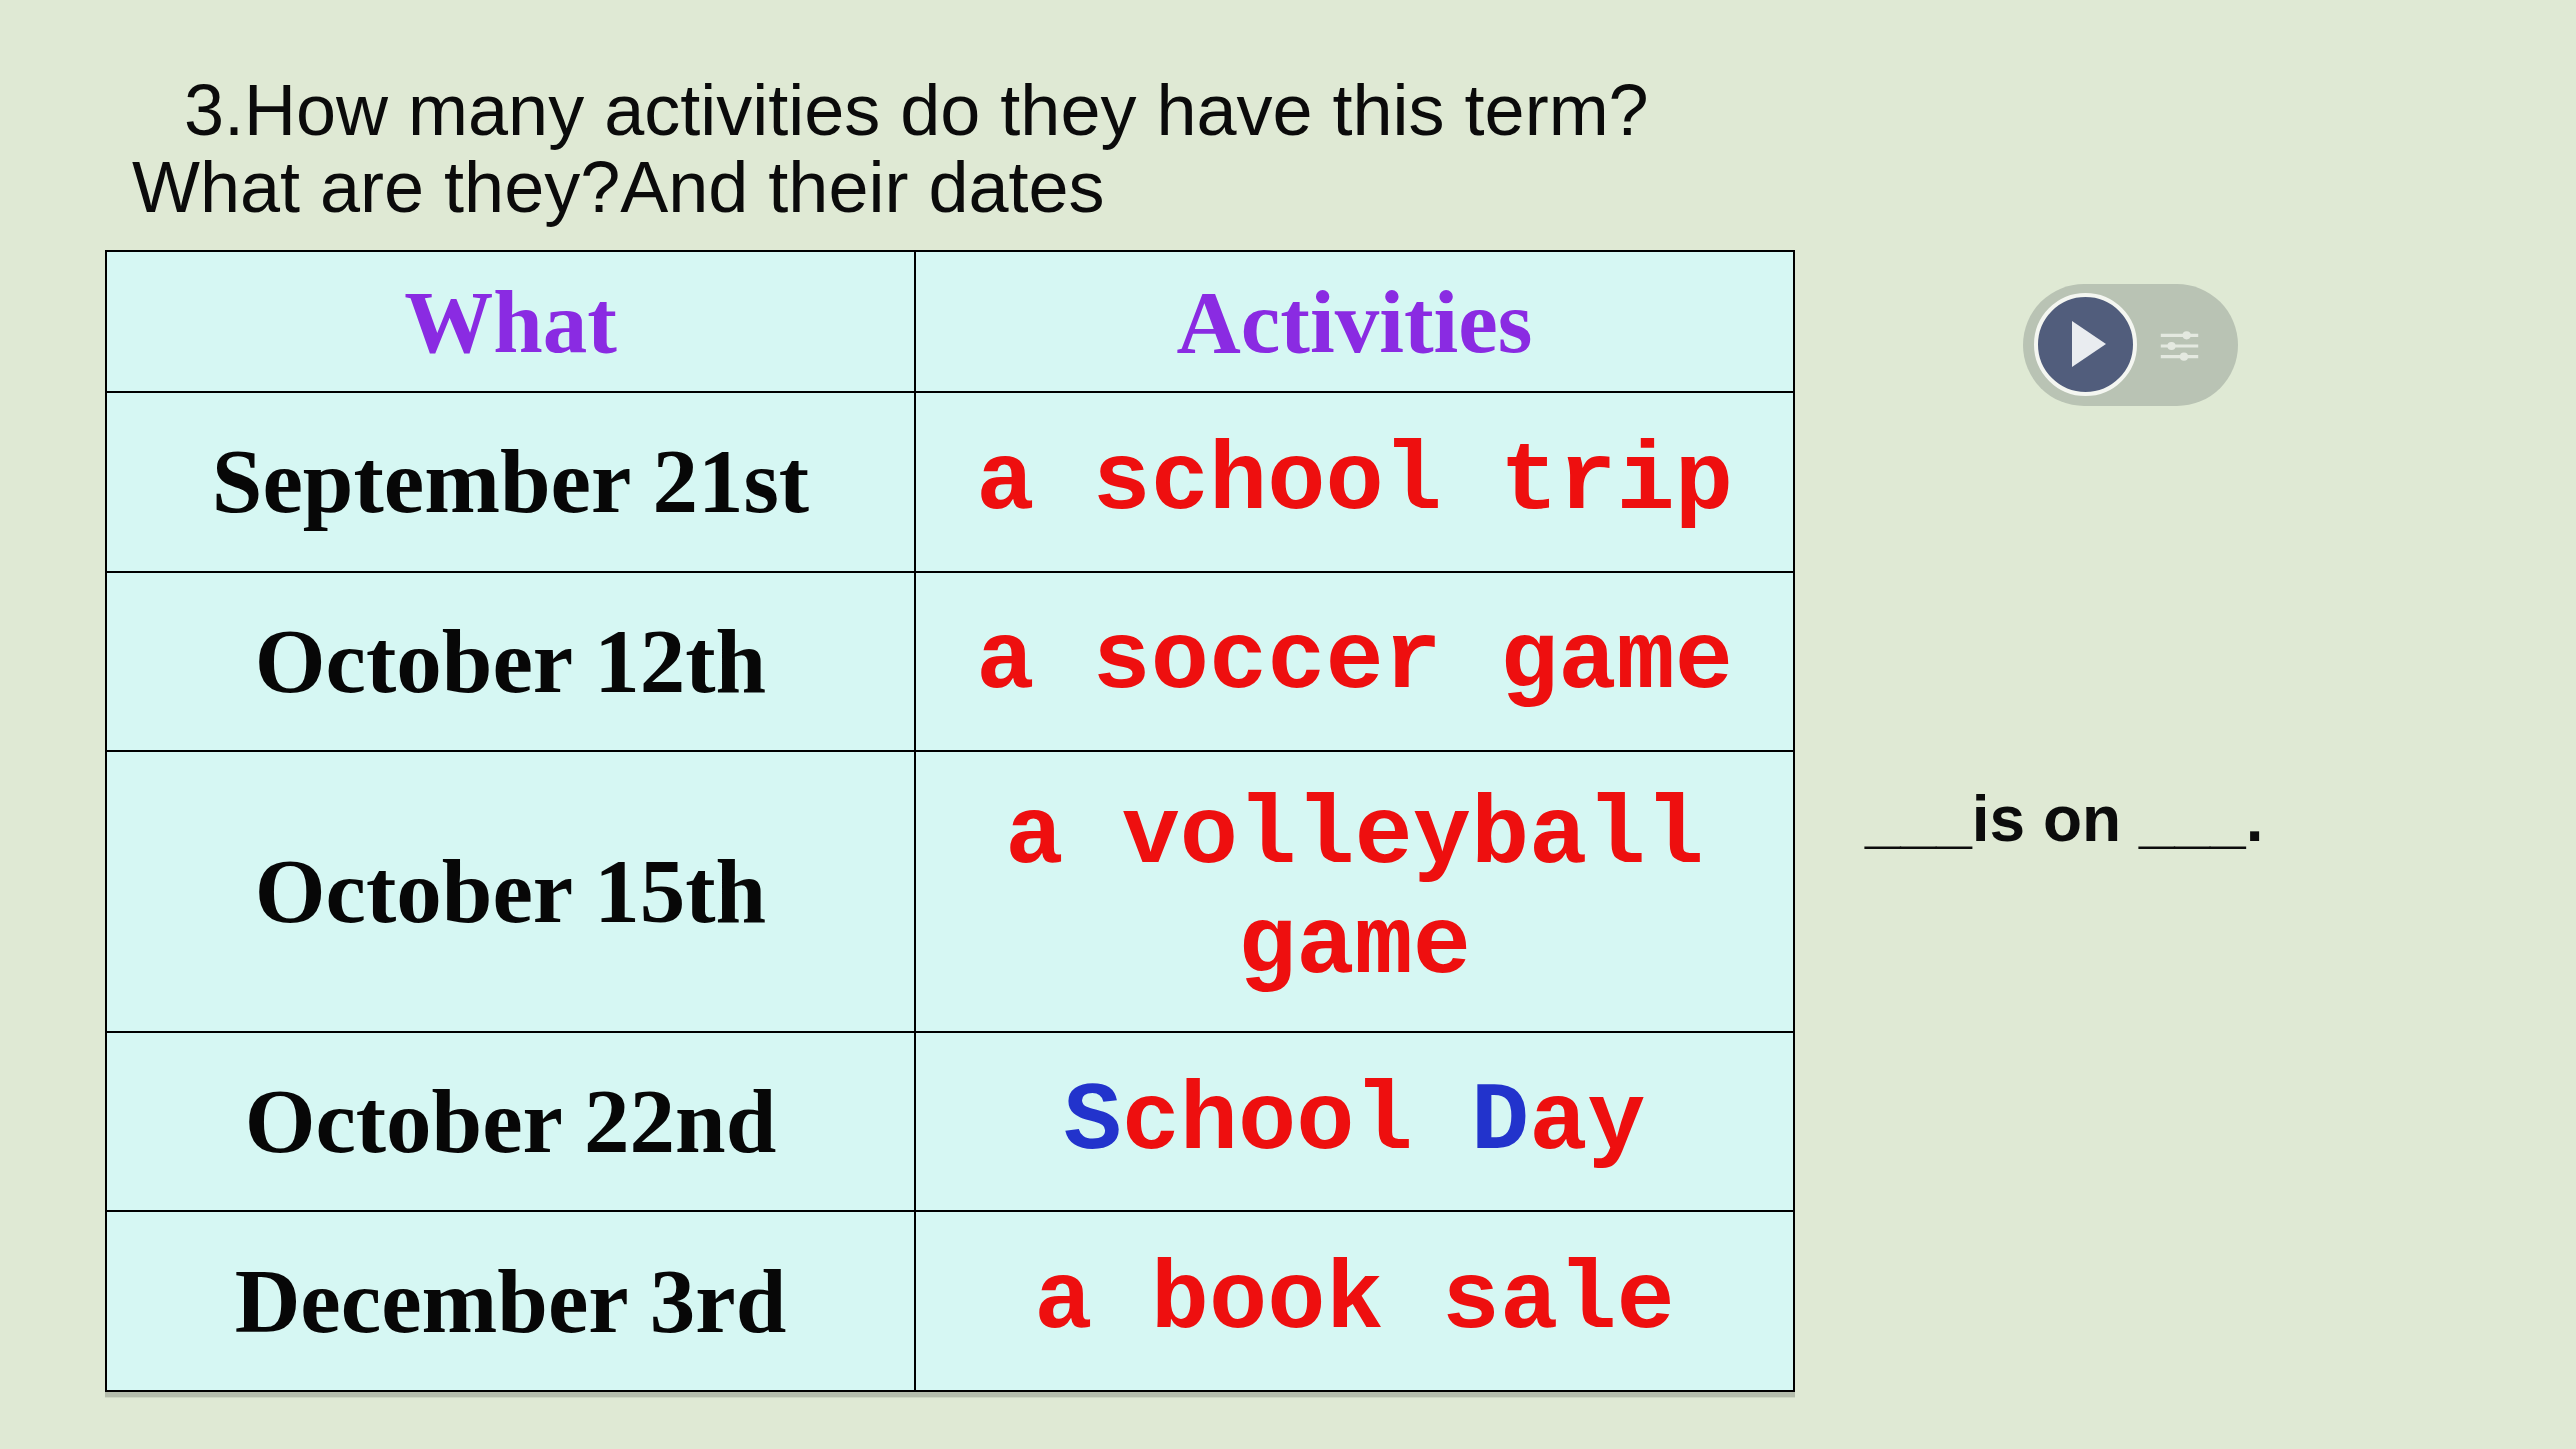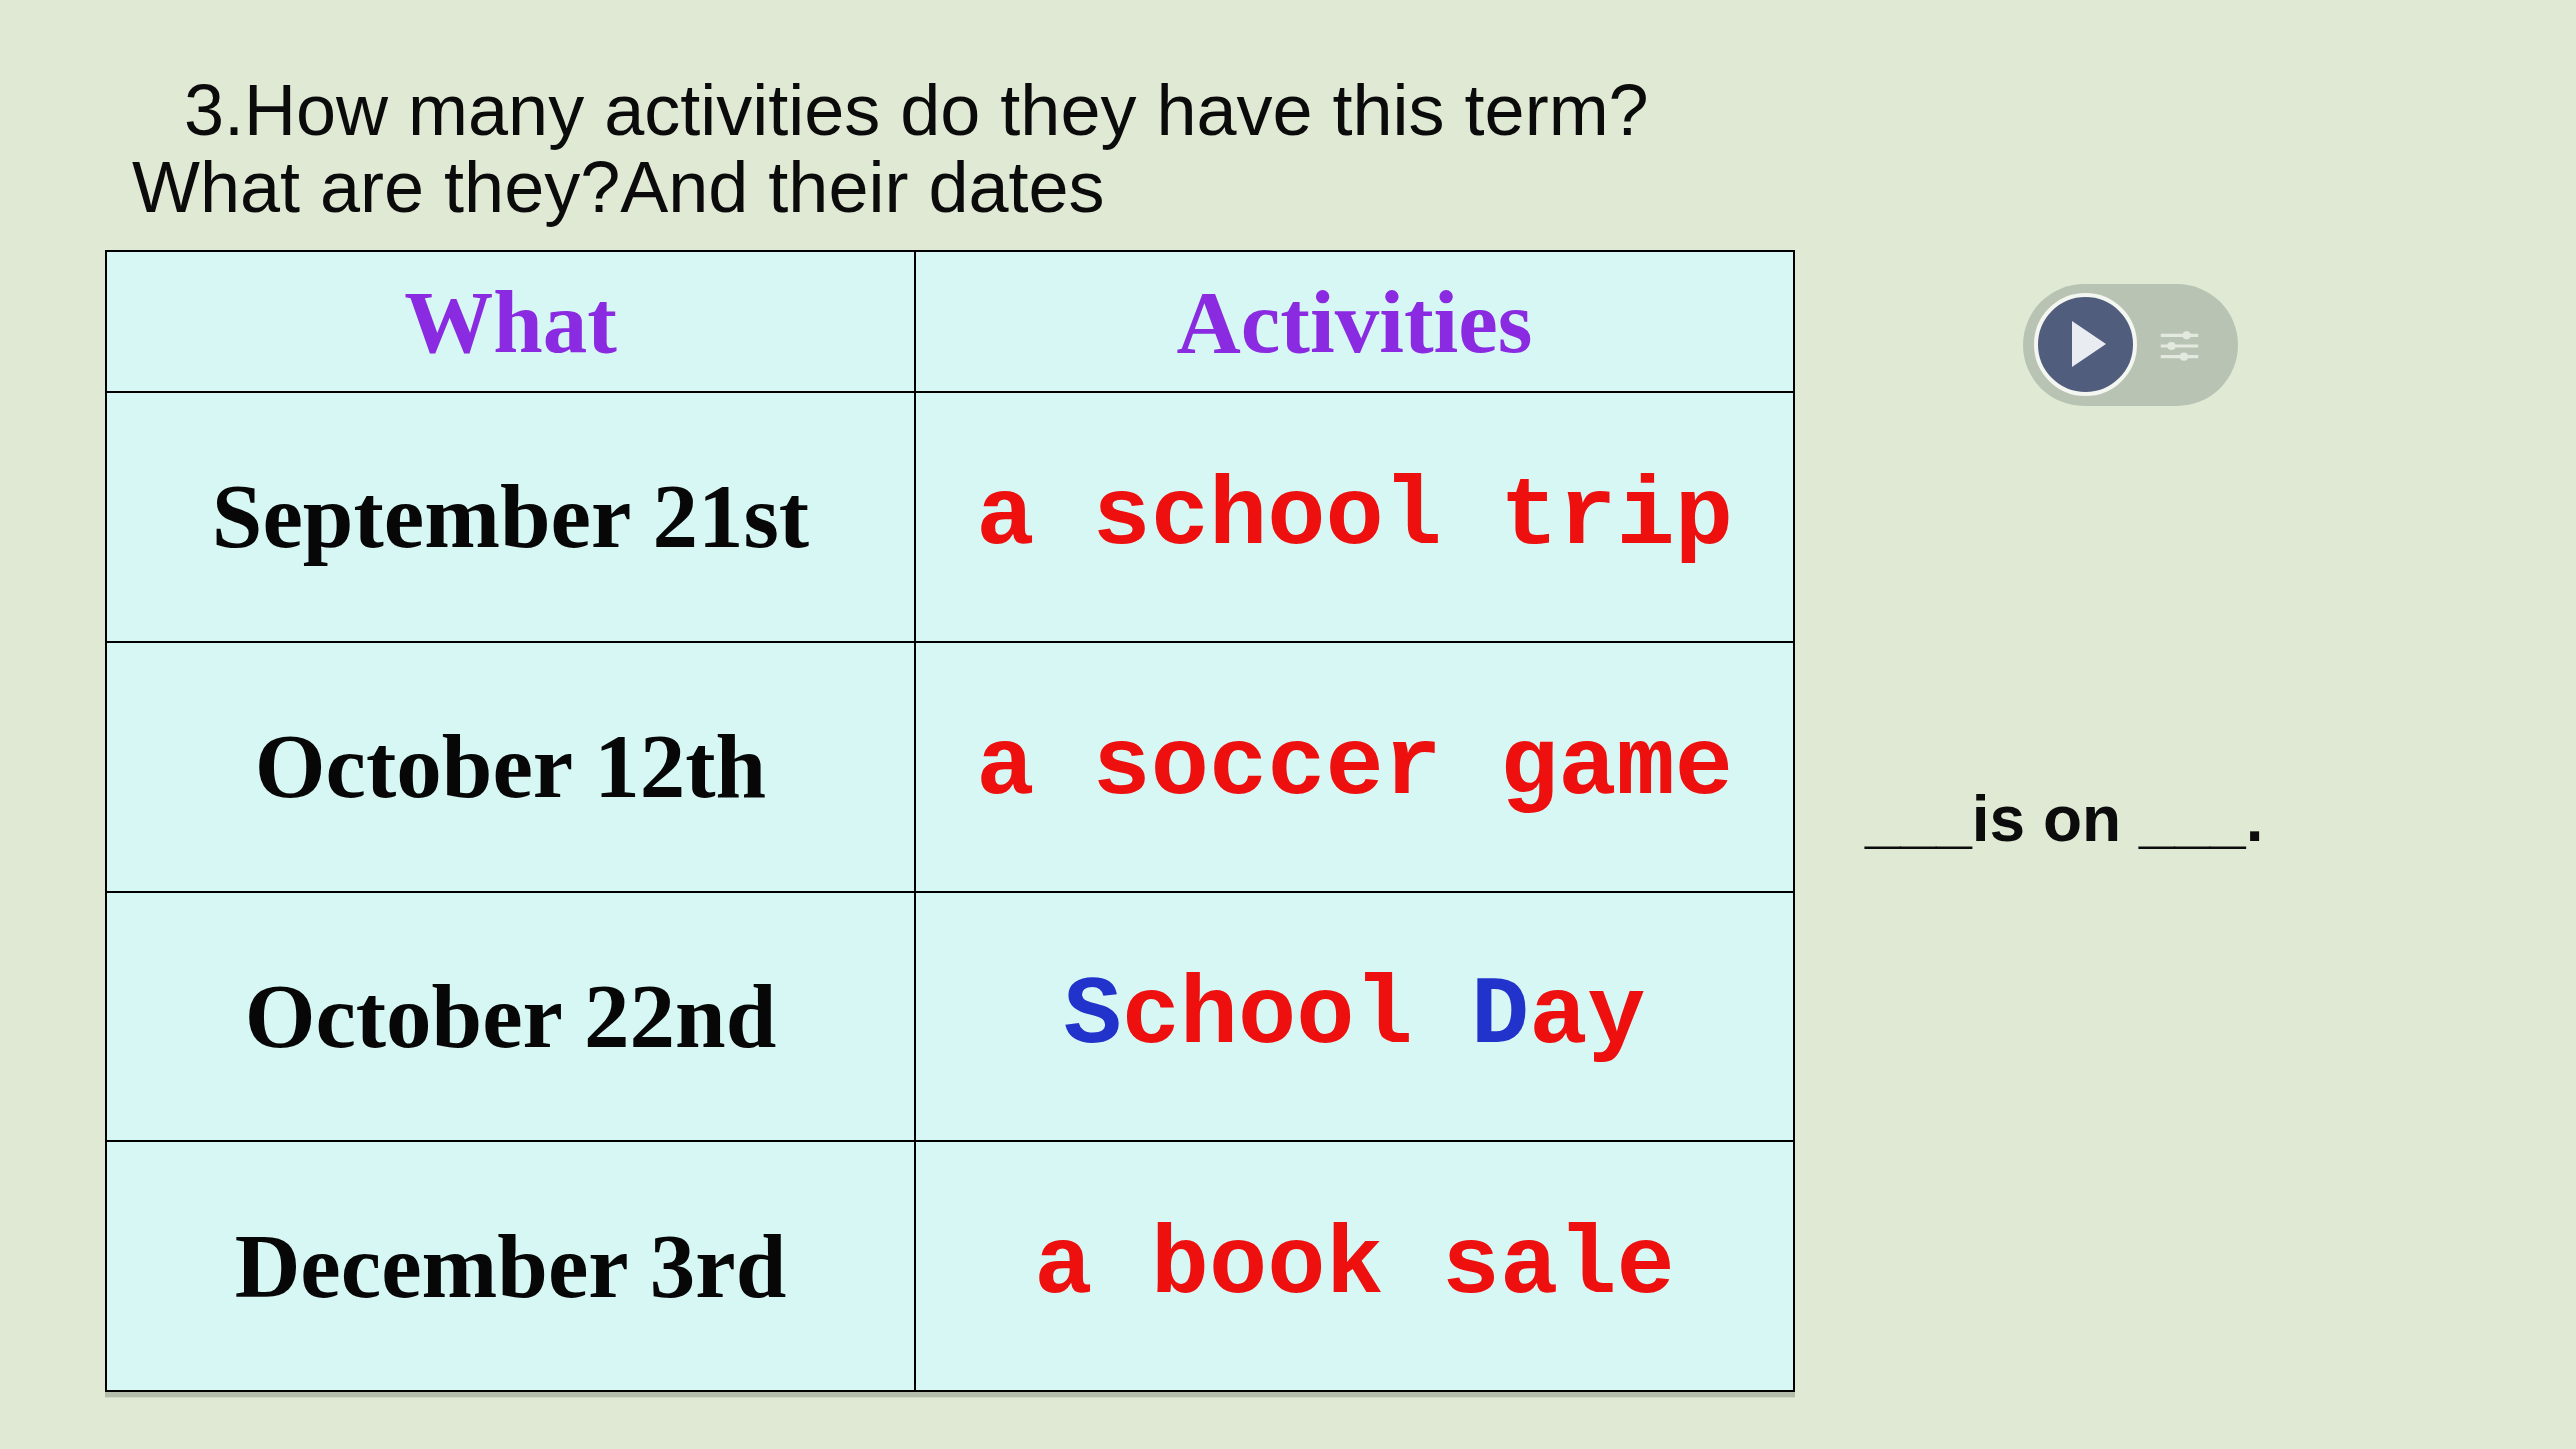--- a/index.html
+++ b/index.html
@@ -114,20 +114,24 @@
     <tbody id="table-body">
         <tr>
           <td class="date-cell">September 21st</td>
           <td class="activity-cell"><span class="seg-red">a school trip</span></td>
         </tr>
         <tr>
           <td class="date-cell">October 12th</td>
           <td class="activity-cell"><span class="seg-red">a soccer game</span></td>
         </tr>
         <tr>
+          <td class="date-cell">October 15th</td>
+          <td class="activity-cell"><span class="seg-red">a volleyball game</span></td>
+        </tr>
+        <tr>
           <td class="date-cell">October 22nd</td>
           <td class="activity-cell"><span class="seg-blue">S</span><span class="seg-red">chool </span><span class="seg-blue">D</span><span class="seg-red">ay</span></td>
         </tr>
         <tr>
           <td class="date-cell">December 3rd</td>
           <td class="activity-cell"><span class="seg-red">a book sale</span></td>
         </tr>
       </tbody>
   </table>
 

